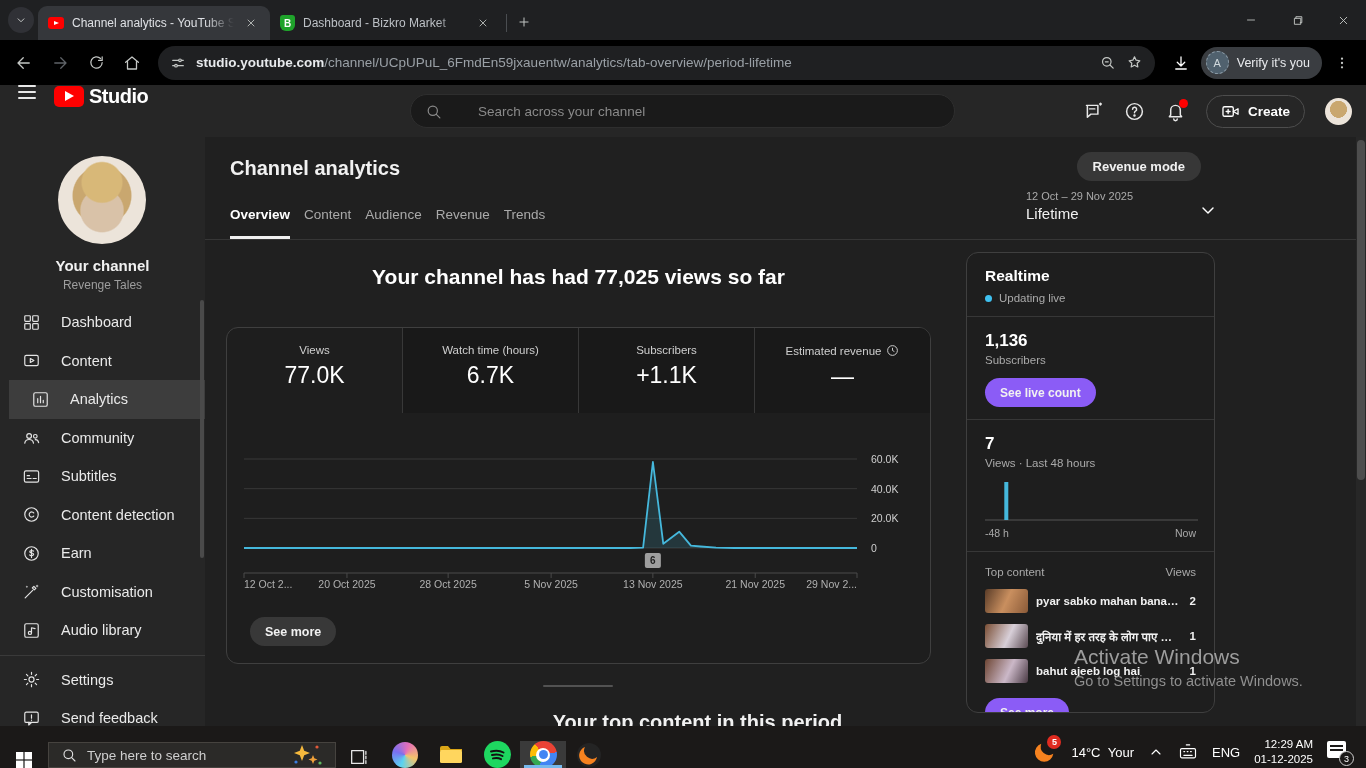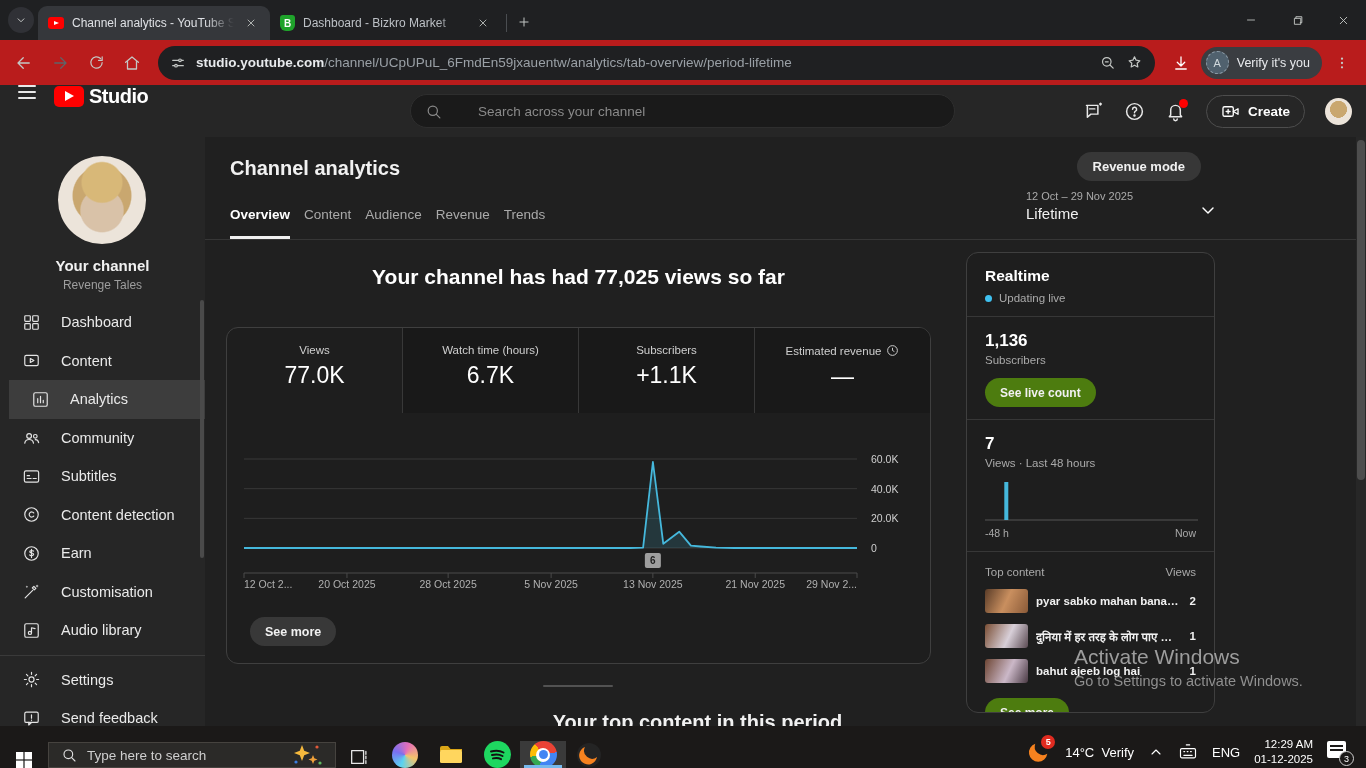--- a/index.html
+++ b/index.html
@@ -20,21 +20,21 @@
   .fav-yt { width:16px; height:12px; background:#f00; border-radius:3px; position:relative; flex:none; }
   .fav-yt:after { content:""; position:absolute; left:6px; top:3.5px; border-left:5px solid #fff; border-top:2.8px solid transparent; border-bottom:2.8px solid transparent; }
   .fav-bz { width:15px; height:16px; background:#1fa32b; border-radius:3px 3px 6px 6px; color:#fff; font-size:10px; font-weight:bold; display:flex; align-items:center; justify-content:center; flex:none; }
   .tab-sep { width:1px; height:18px; background:#4a4d51; margin:0 4px 8px 4px; }
   .newtab { width:26px; height:26px; border-radius:50%; margin-bottom:5px; display:flex; align-items:center; justify-content:center; }
   .tb-spacer { flex:1; }
   .winbtns { position:absolute; right:0; top:0; height:40px; display:flex; }
   .winbtn { width:46px; height:40px; display:flex; align-items:center; justify-content:center; }
 
   
-  .navbar { height:45px; background:#b91c1c; display:flex; align-items:center; padding:0 8px; gap:4px; }
+  .navbar { height:45px; background:#000000; display:flex; align-items:center; padding:0 8px; gap:4px; }
   .nav-ic { width:32px; height:32px; border-radius:50%; display:flex; align-items:center; justify-content:center; flex:none; }
   .omnibox { flex:1; height:34px; background:#1f2022; border-radius:17px; display:flex; align-items:center; padding:0 12px; margin:0 6px; gap:10px; min-width:0; }
   .url { font-size:13.5px; white-space:nowrap; overflow:hidden; flex:1; color:#9aa0a6; }
   .url b { color:#e8eaed; font-weight:bold; }
   .verify { height:32px; background:#3a3d41; border-radius:16px; display:flex; align-items:center; gap:8px; padding:0 12px 0 5px; flex:none; }
   .verify .va { width:23px; height:23px; border-radius:50%; background:#50616e; color:#cfd8dc; font-size:11px; display:flex; align-items:center; justify-content:center; border:1px dashed #8a9aa6; }
   .verify span.vl { font-size:12.5px; color:#e8eaed; }
 
   
   .app { position:absolute; top:85px; left:0; right:0; bottom:42px; background:#202020; }
@@ -106,21 +106,21 @@
 
   
   .right-card { position:absolute; left:761px; top:115px; width:249px; height:461px; background:#1e1e1e; border:1px solid #3f3f3f; border-radius:12px; overflow:hidden; }
   .rc-sec { padding:14px 18px 12px; }
   .rc-hr { border-top:1px solid #373737; }
   .rt-title { font-size:15.5px; font-weight:bold; color:#fff; }
   .rt-live { margin-top:7px; display:flex; align-items:center; gap:7px; font-size:11.5px; color:#aaa; }
   .live-dot { width:7px; height:7px; border-radius:50%; background:#3fc1f0; }
   .big-num { font-size:17px; font-weight:bold; color:#fff; }
   .sub-label { font-size:11.5px; color:#aaa; margin-top:3px; }
-  .pill-btn { margin-top:12px; height:29px; background:#4d7c0f; border-radius:15px; padding:0 15px; display:inline-flex; align-items:center; font-size:12px; font-weight:bold; color:#f1f1f1; }
+  .pill-btn { margin-top:12px; height:29px; background:#8b5cf6; border-radius:15px; padding:0 15px; display:inline-flex; align-items:center; font-size:12px; font-weight:bold; color:#f1f1f1; }
   #rt-chart { margin-top:10px; }
   .rt-axis { display:flex; justify-content:space-between; font-size:10.5px; color:#aaa; margin-top:4px; }
   .tc-head { display:flex; justify-content:space-between; font-size:11.5px; color:#aaa; }
   .top-row { display:flex; align-items:center; margin-top:11px; }
   .thumb { width:43px; height:24px; border-radius:3px; flex:none; }
   .thumb-0 { background:linear-gradient(115deg,#5a3c28,#c98f5f 50%,#8a5a38), #6b4a33; background-blend-mode:normal; }
   .thumb-1 { background:linear-gradient(115deg,#7a4e34,#d8cfd8 55%,#5a4a52); }
   .thumb-2 { background:linear-gradient(115deg,#6e4634,#cbb8c8 55%,#4a3a44); }
   .top-title { flex:1; margin:0 8px; font-size:11.5px; font-weight:bold; color:#f1f1f1; white-space:nowrap; overflow:hidden; text-overflow:ellipsis; }
   .top-views { font-size:11.5px; font-weight:bold; color:#f1f1f1; }
@@ -650,21 +650,21 @@
         </svg>
     </div>
     <div class="tk-spacer"></div>
     <div class="tray">
       <span class="fruit">
         <svg width="24" height="24" viewBox="0 0 26 26">
             <path d="M9 4a10 10 0 1 0 13 11A9 9 0 0 1 9 4z" fill="#f6821f"></path>
           </svg>
         <span class="badge5">5</span>
       </span>
-      <span class="tray-txt"><span>14°C</span>&nbsp;&nbsp;<span>Verify</span></span>
+      <span class="tray-txt"><span>14°C</span>&nbsp;&nbsp;<span>Your</span></span>
       <svg class="ic" style="stroke:#fff" width="16" height="16" viewBox="0 0 24 24">
           <path d="M6 15l6-6 6 6"></path>
         </svg>
       <svg class="ic" style="stroke:#fff;stroke-width:1.4" width="20" height="20" viewBox="0 0 24 24">
           <rect x="3" y="8" width="18" height="11" rx="1.5"></rect>
           <path d="M7 16h10M7 11.5h1M11 11.5h1M15 11.5h1M10 3.5h4"></path>
         </svg>
       <span class="tray-txt">ENG</span>
       <span class="clockblk">
         <span>12:29 AM</span><br>

